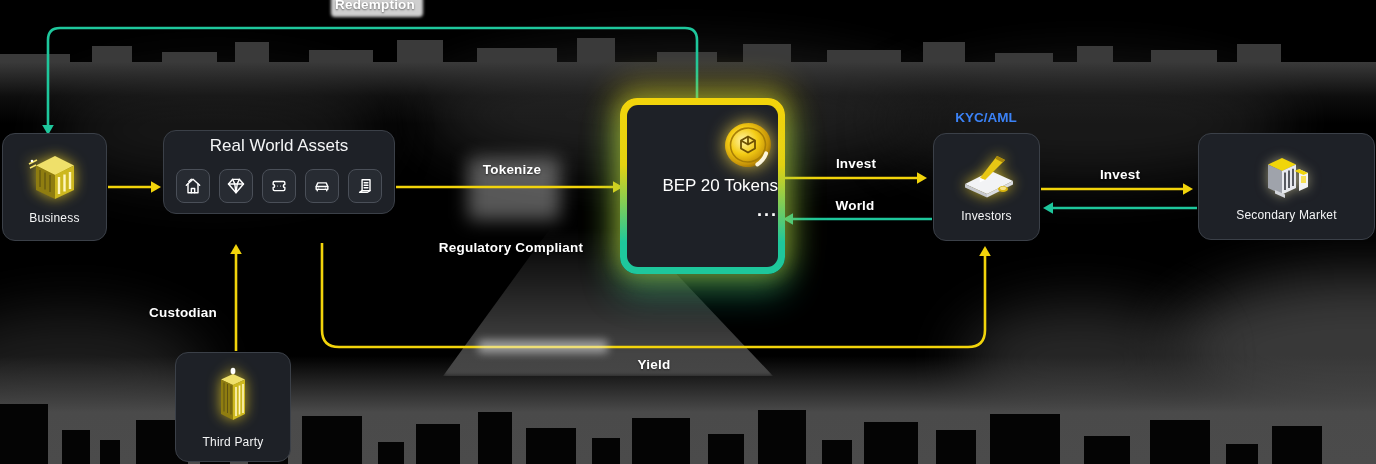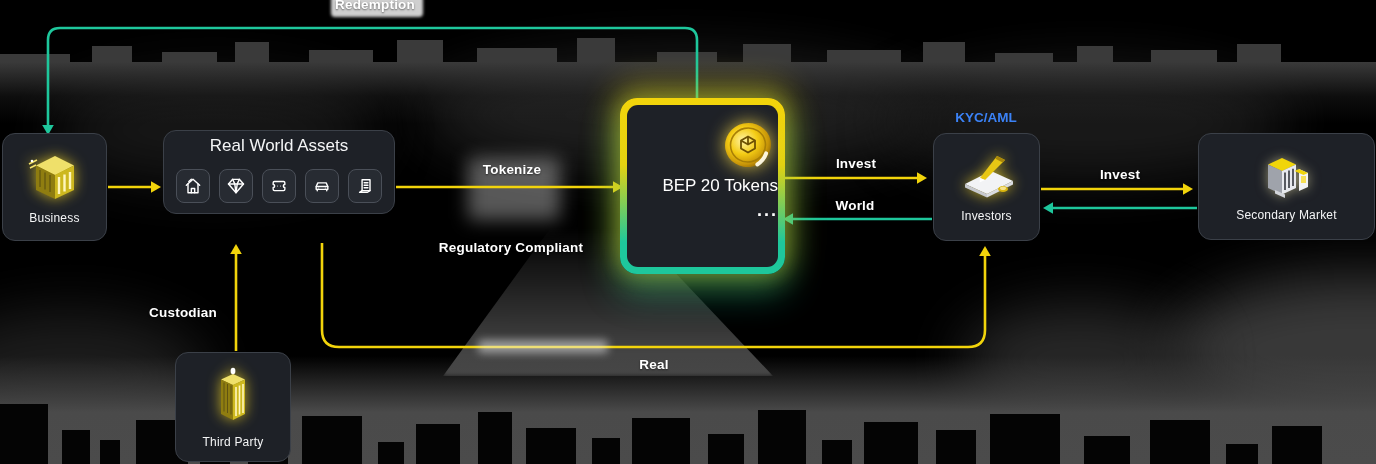--- a/index.html
+++ b/index.html
@@ -303,13 +303,13 @@
   <div class="node-label">Third Party</div>
 </div>
 
 <div class="elabel" style="left:375px;top:4px;">Redemption</div>
 <div class="elabel" style="left:512px;top:169px;">Tokenize</div>
 <div class="elabel" style="left:511px;top:207px;margin-top:40px;">Regulatory Compliant</div>
 <div class="elabel" style="left:856px;top:163px;">Invest</div>
 <div class="elabel" style="left:855px;top:205px;">World</div>
 <div class="elabel" style="left:1120px;top:174px;">Invest</div>
 <div class="elabel" style="left:183px;top:312px;">Custodian</div>
-<div class="elabel" style="left:654px;top:364px;">Real</div>
+<div class="elabel" style="left:654px;top:364px;">Yield</div>
 
 </body></html>

